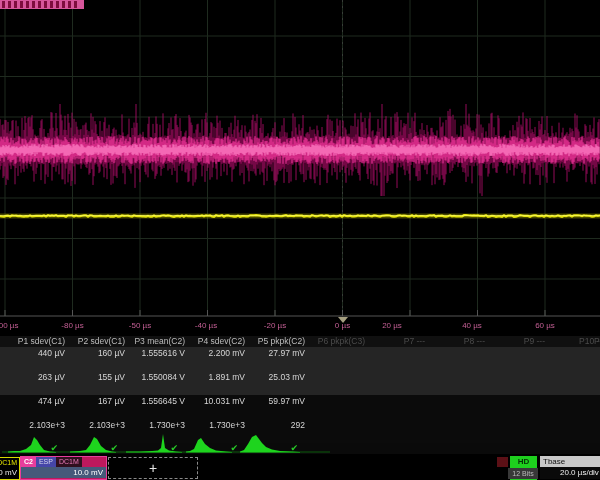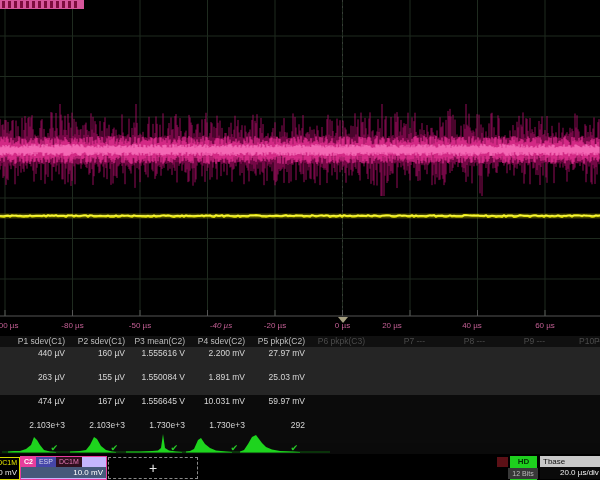--- a/index.html
+++ b/index.html
@@ -29,21 +29,21 @@
   .mcell.hdr.dim{color:#4b4b4b;}
   .mcell.check{color:#28c828;font-size:9px;line-height:11px;padding-right:12px;}
   #p11-sliver{position:absolute;left:594px;top:0;font-size:8.5px;color:#4b4b4b;line-height:11px;}
   
   #histicons{position:absolute;left:0;top:432px;width:600px;height:24px;}
   
   #bottom-bar{position:absolute;left:0;top:456px;width:600px;height:24px;background:#000;}
   #c1-box{position:absolute;left:-36px;top:1px;width:54px;height:21px;border:1px solid #d8d800;background:#000;}
   #c1-box .r1{height:10px;text-align:right;padding-right:2px;font-size:7px;line-height:10px;color:#e8e800;}
   #c1-box .r2{height:10px;text-align:right;padding-right:2px;font-size:8px;line-height:10px;color:#e8e8e8;}
-  #c2-box{position:absolute;left:20px;top:0;width:85px;height:22px;border:1px solid #e83d9c;background:#c4b5fd;}
+  #c2-box{position:absolute;left:20px;top:0;width:85px;height:22px;border:1px solid #e83d9c;background:#be185d;}
   #c2-box .badges{display:flex;height:10px;}
   .badge{font-size:7px;line-height:10px;padding:0 3px;color:#fff;}
   #c2-chan-badge{background:#e83d9c;font-weight:bold;}
   #c2-esp-badge{background:#4646a8;color:#d8d8ee;}
   #c2-coupling-badge{background:#30101f;color:#e87bb8;}
   #c2-box .val{height:11px;background:#46597a;color:#fff;font-size:8px;line-height:11px;
       text-align:right;padding-right:3px;}
   #add-trace-box{position:absolute;left:108px;top:1px;width:88px;height:20px;border:1px dashed #8a8a8a;
       color:#e8e8e8;font-size:14px;line-height:20px;text-align:center;}
   #trig-fragment{position:absolute;left:497px;top:1px;width:11px;height:10px;background:#5c1016;}
@@ -75,21 +75,21 @@
   </svg>
   <div id="annotation-badge"></div>
 </div>
 
 <div id="axis-strip">
   <span id="trigger-marker" style="left: 337.5px;"></span>
 
 <span class="tick-label" style="left: 5px;">-100 µs</span>
     <span class="tick-label" style="left: 72.5px;">-80 µs</span>
     <span class="tick-label" style="left: 140px;">-50 µs</span>
-    <span class="tick-label" style="left: 221px; font-style: italic;">-40 µs</span>
+    <span class="tick-label" style="left: 206px;">-40 µs</span>
     <span class="tick-label" style="left: 275px;">-20 µs</span>
     <span class="tick-label" style="left: 342.5px;">0 µs</span>
     <span class="tick-label" style="left: 392px;">20 µs</span>
     <span class="tick-label" style="left: 472px;">40 µs</span>
     <span class="tick-label" style="left: 545px;">60 µs</span>
   </div>
 
 <div id="measure-table">
   <div class="mrow header" id="mheader" style="position:relative;">
     <span id="p11-sliver">P11</span>

